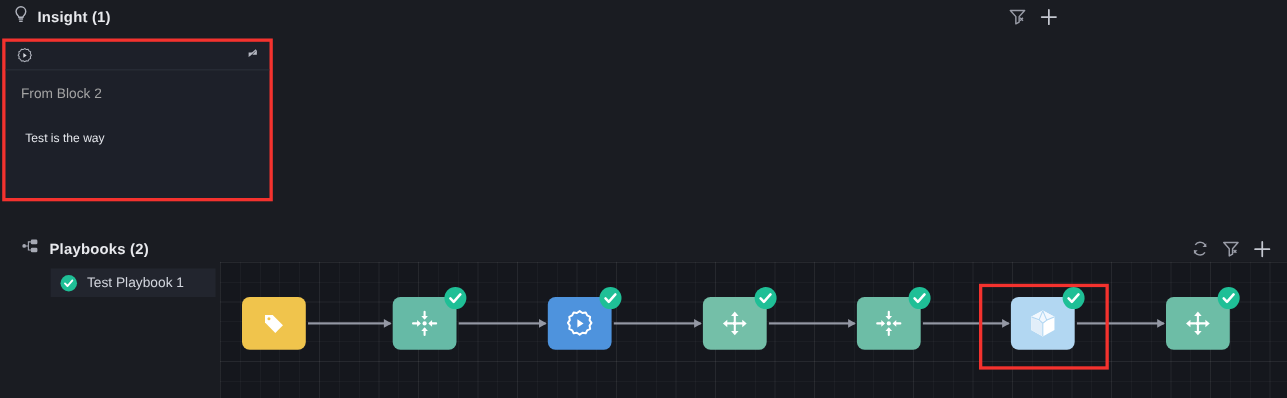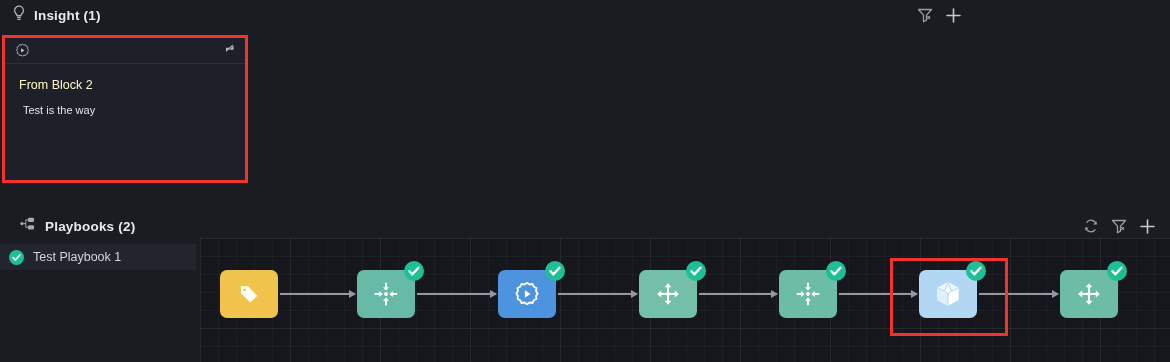--- a/index.html
+++ b/index.html
@@ -26,34 +26,34 @@
     position: absolute; left: 2px; top: 35px; width: 246px; height: 148px;
     background: #1d2029;
     border: 3px solid #f4322e;
   }
   .insight-card-bar {
     position: relative; height: 26px; border-bottom: 1px solid #2c3039;
     display: flex; align-items: center; padding: 0 10px;
   }
   .insight-card-bar .right { margin-left: auto; }
   .insight-body { padding: 14px 14px 0 14px; }
-  .insight-from { color: #fef9c3; font-size: 12.5px; margin-bottom: 12px; }
+  .insight-from { color: #a3a3a3; font-size: 12.5px; margin-bottom: 28px; }
   .insight-text { color: #e3e5ea; font-size: 11px; padding-left: 4px; }
 
   
   .pb-header {
     position: absolute; left: 0; top: 212px; width: 1170px; height: 28px;
     display: flex; align-items: center;
   }
   .pb-title-wrap { display: flex; align-items: center; gap: 9px; padding-left: 20px; }
 
   .pb-list { position: absolute; left: 0; top: 244px; width: 196px; }
   .pb-item {
     display: flex; align-items: center; gap: 9px;
-    height: 26px; padding-left: 9px; cursor: pointer;
+    height: 26px; padding-left: 9px; cursor: pointer; margin-left: 46px;
   }
   .pb-item.selected { background: #22252e; }
   .pb-item-label { color: #d2d5dd; font-size: 12.5px; }
   .check-badge {
     width: 15px; height: 15px; border-radius: 50%;
     background: #1fbf96; display: flex; align-items: center; justify-content: center;
     flex: 0 0 auto;
   }
 
   

